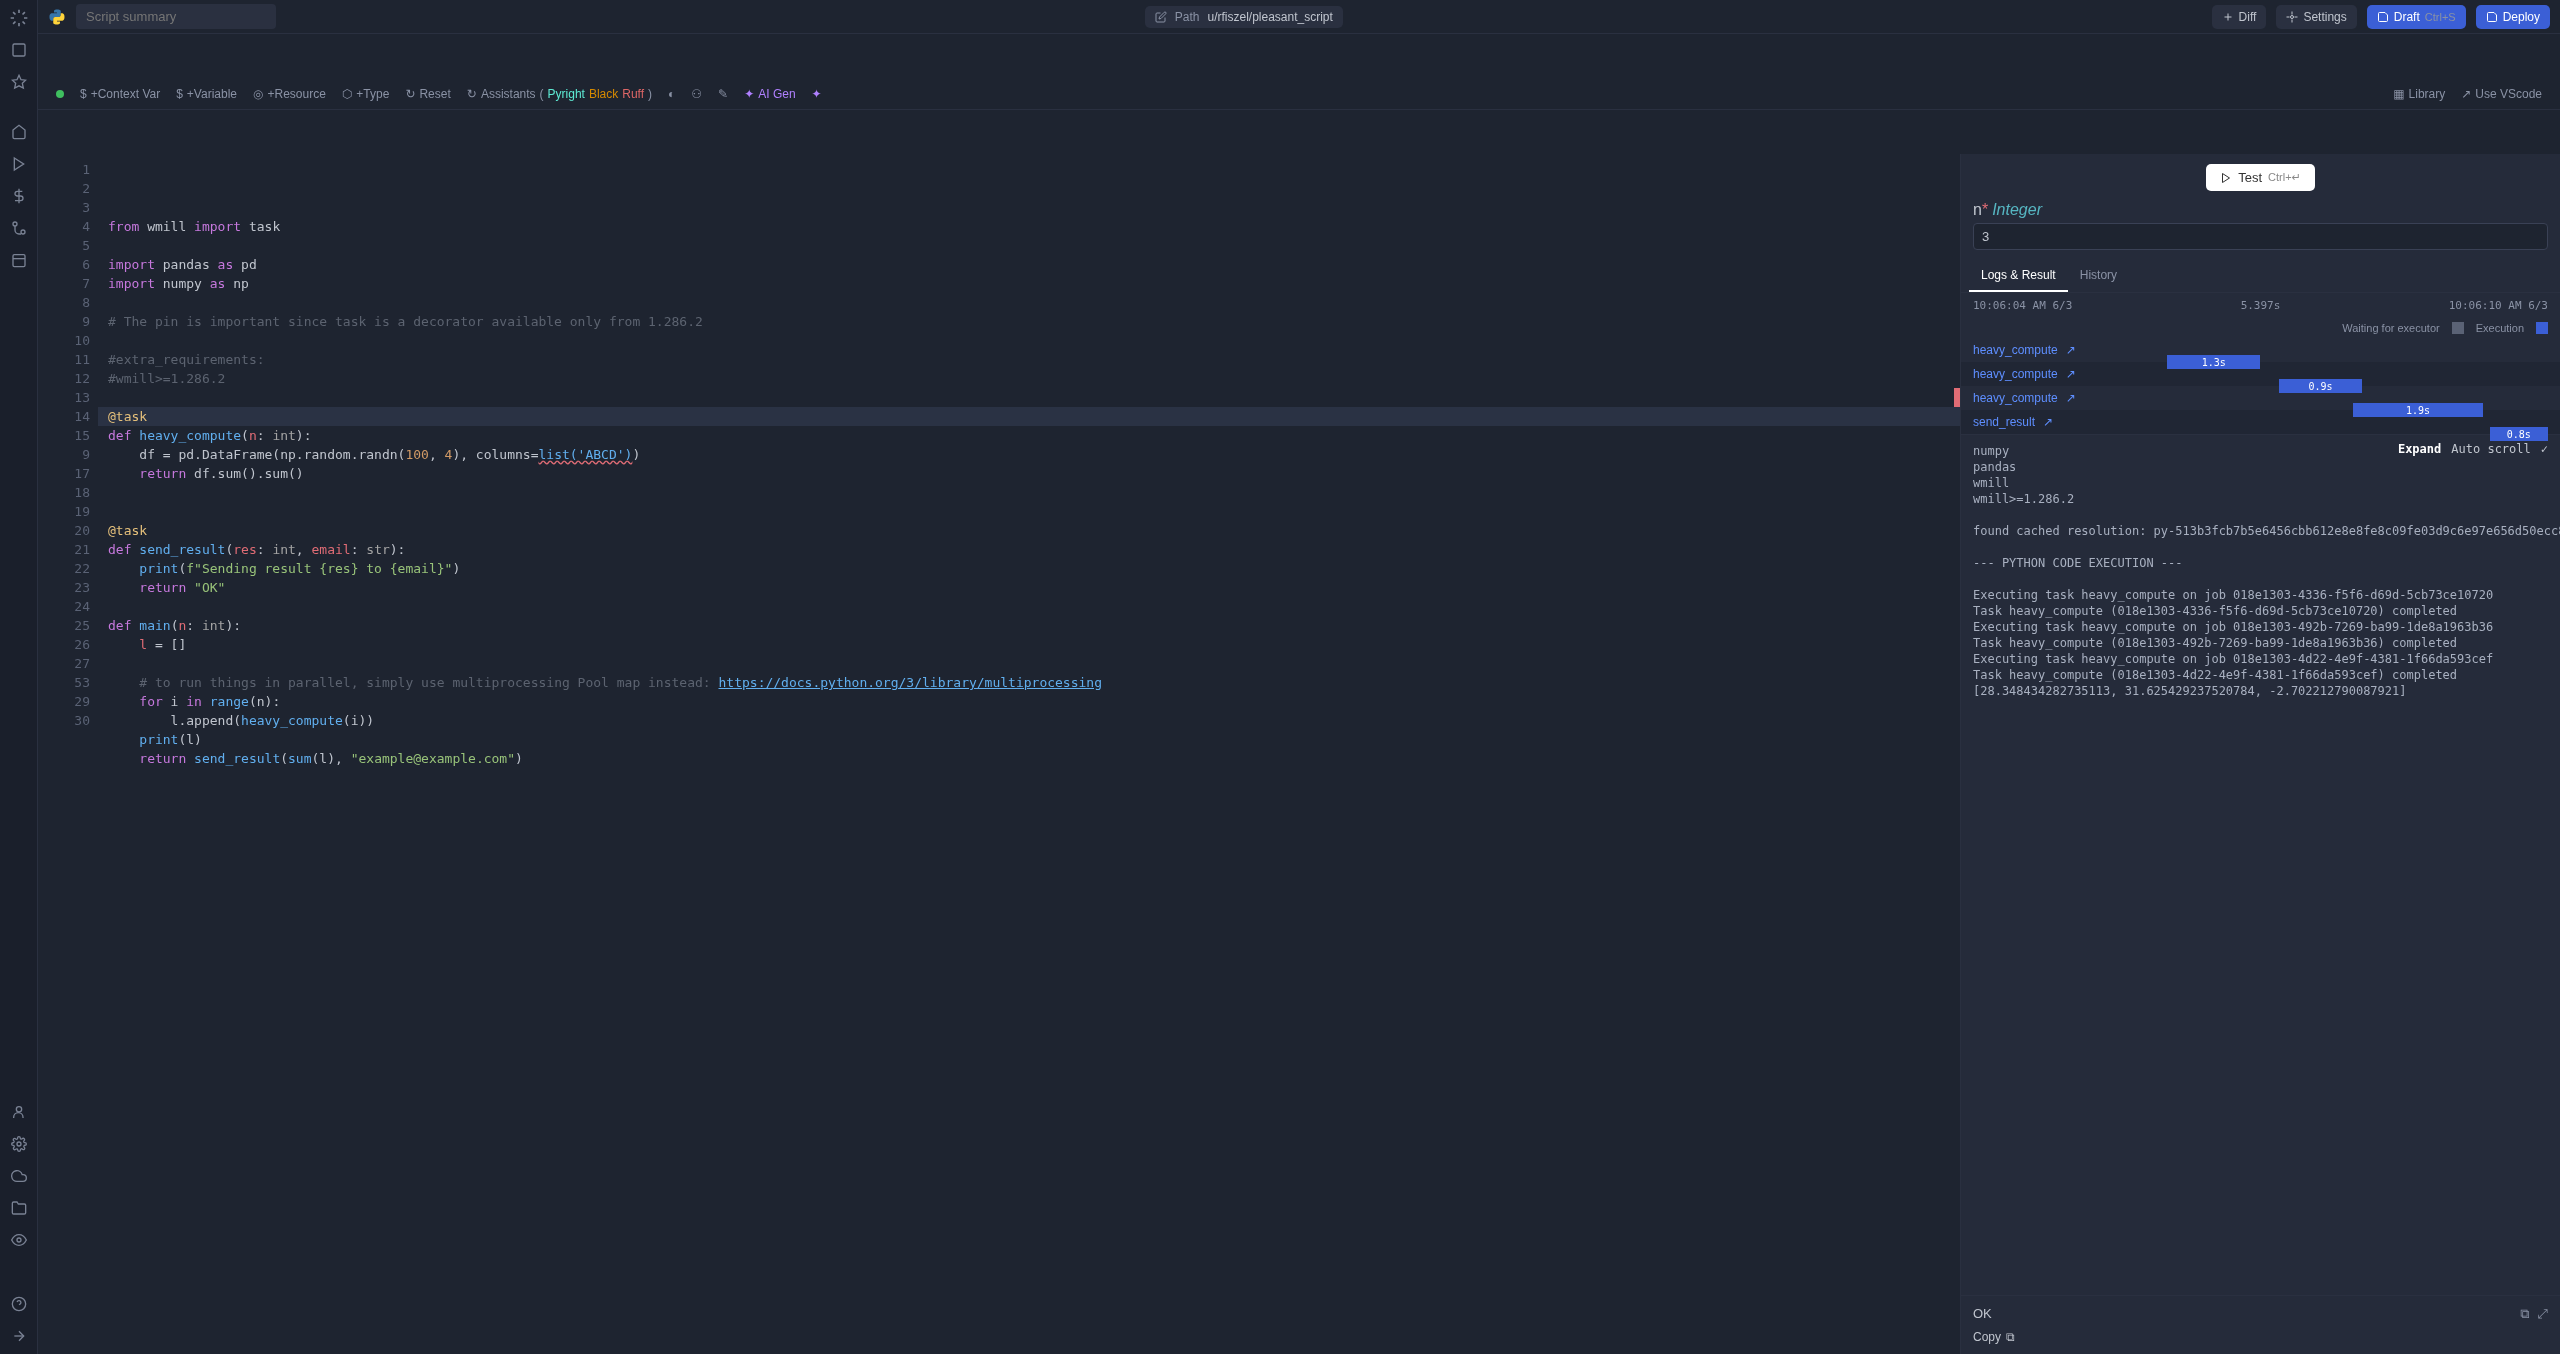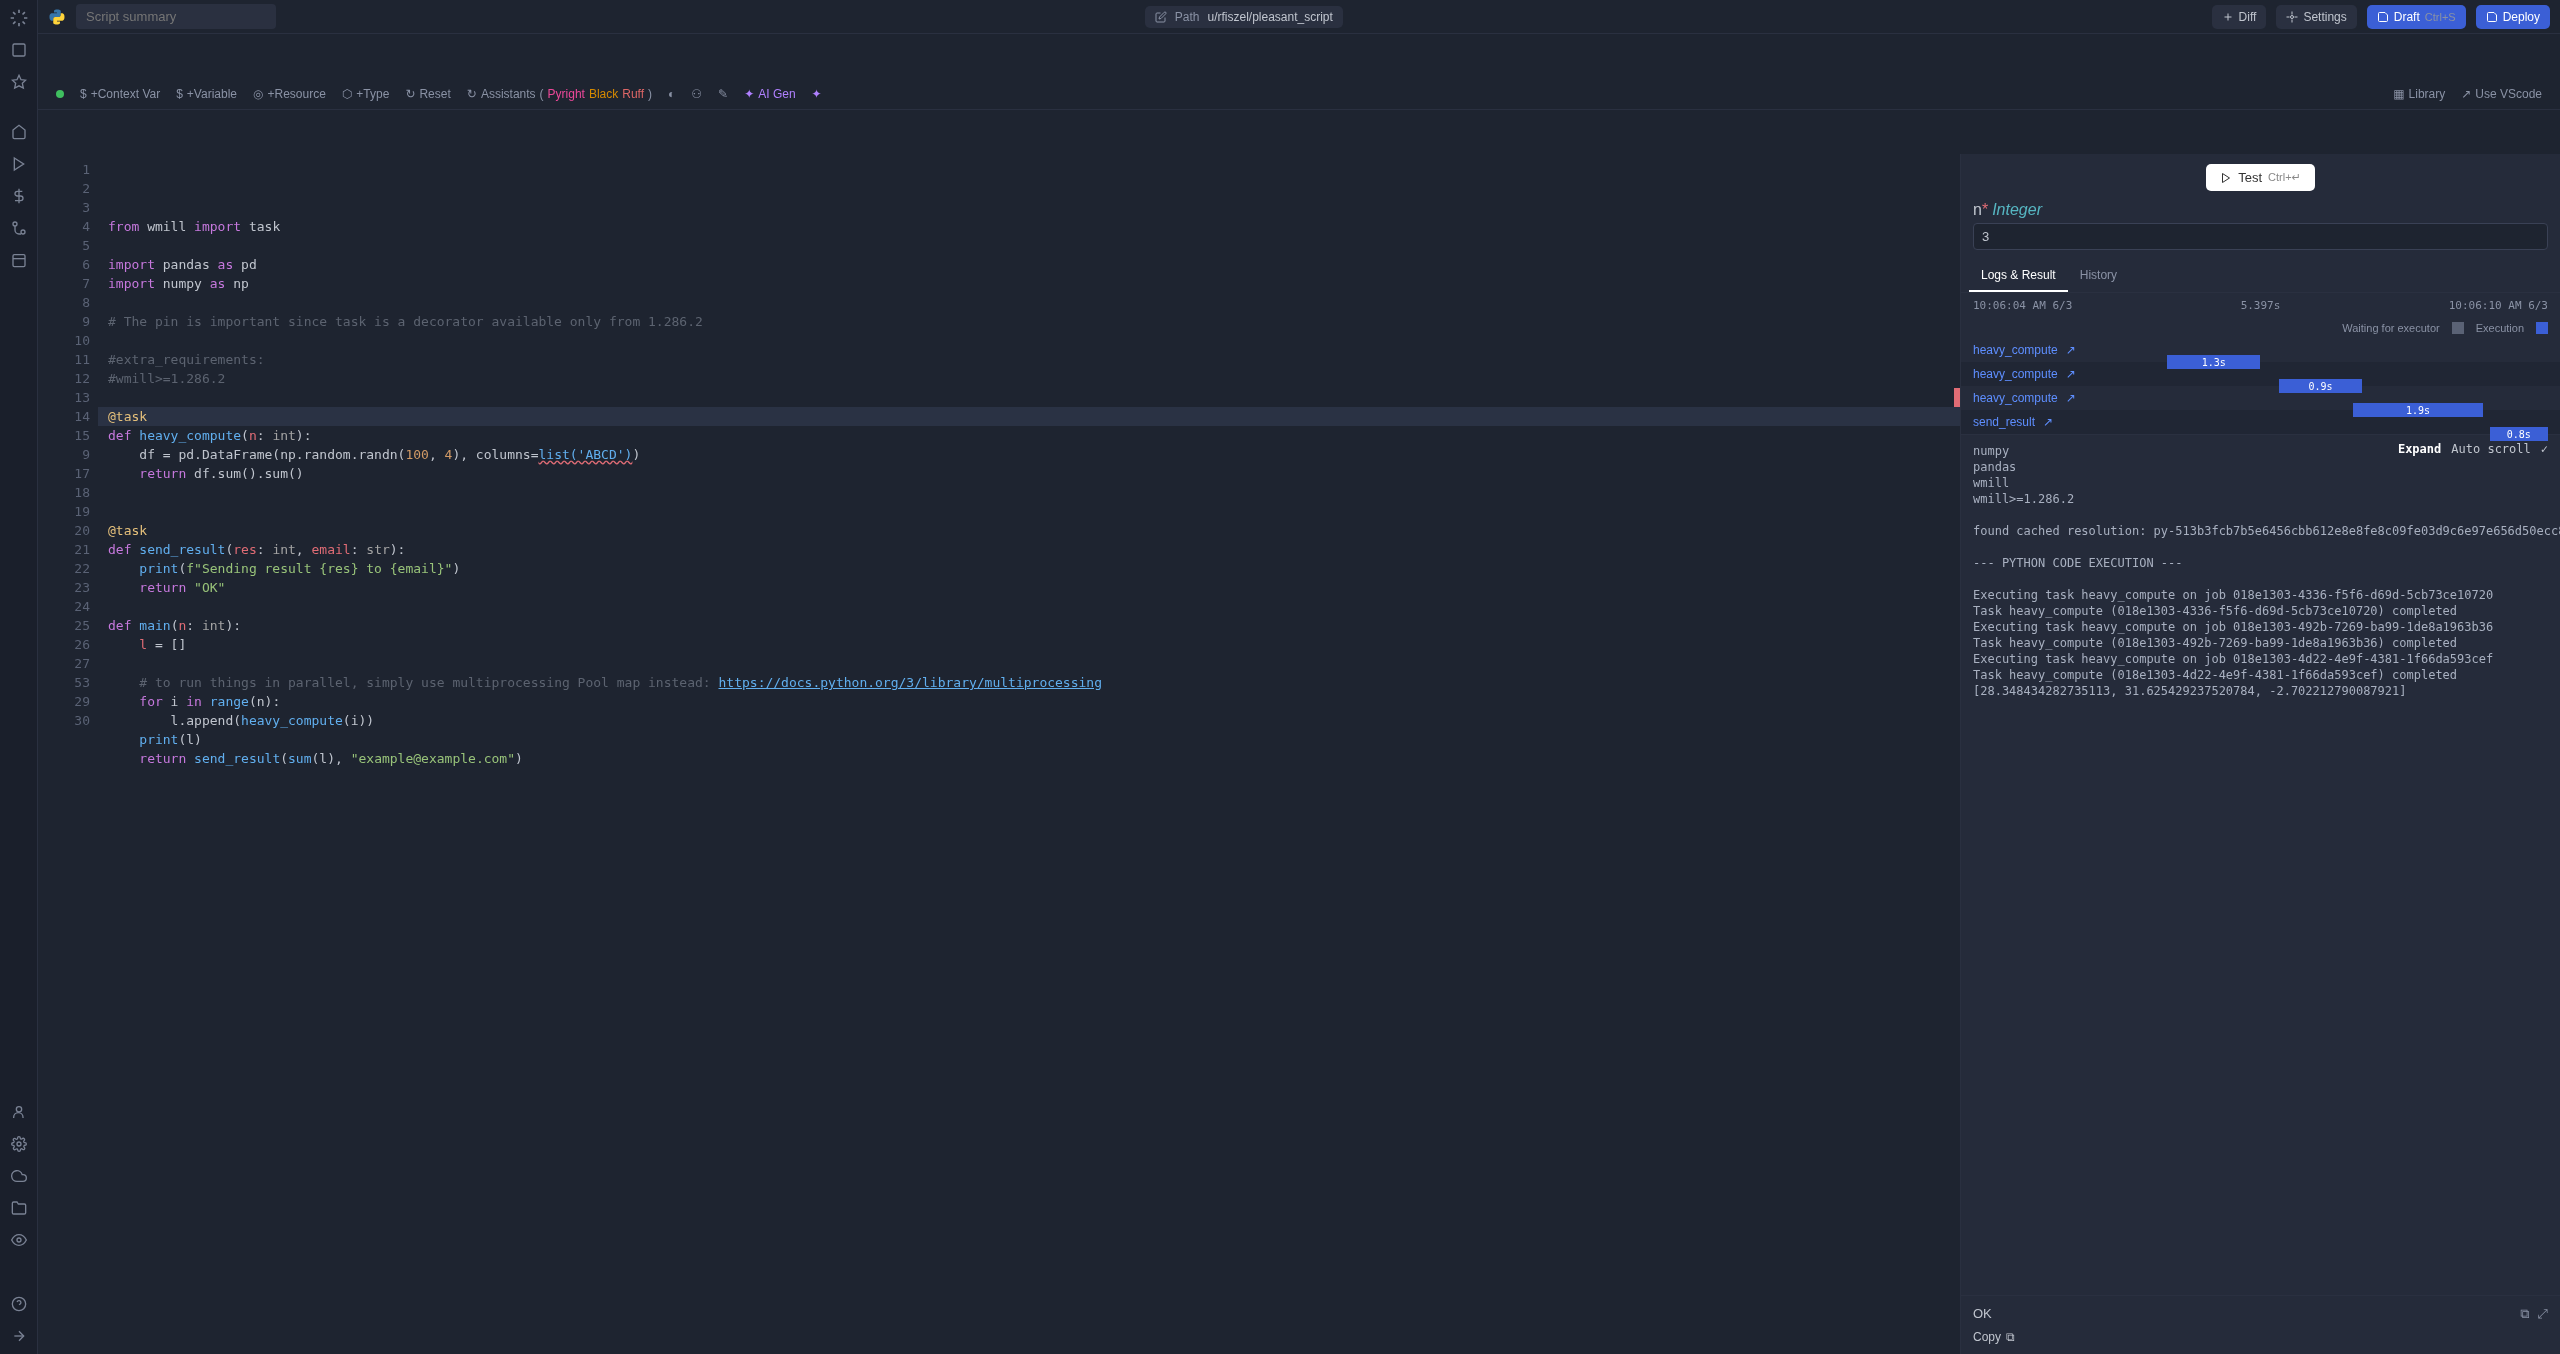--- a/index.html
+++ b/index.html
@@ -16,21 +16,21 @@
 .path-label { color: #8a92a5; font-size: 12px; }
 .path-value { color: #c0c5ce; font-size: 12px; }
 .topbar-spacer { flex: 1; }
 .topbar-btn { background: #2a3040; border: none; color: #c0c5ce; padding: 5px 10px; border-radius: 5px; font-size: 12px; cursor: pointer; display: inline-flex; align-items: center; gap: 5px; }
 .topbar-btn.primary { background: #3b5fd6; color: #fff; }
 .topbar-btn .kbd { color: #8a92a5; font-size: 11px; }
 .toolbar { height: 32px; background: #1e2430; display: flex; align-items: center; padding: 0 18px; gap: 16px; border-bottom: 1px solid #2a3040; font-size: 12px; color: #8a92a5; }
 .toolbar .status-dot { width: 8px; height: 8px; border-radius: 50%; background: #3fbf5f; }
 .toolbar-item { display: inline-flex; align-items: center; gap: 4px; cursor: pointer; }
 .toolbar-item .purple { color: #b080ff; }
-.toolbar-item .green { color: #ec4899; }
+.toolbar-item .green { color: #5eead4; }
 .toolbar-item .orange { color: #d68a00; }
 .toolbar-item .red { color: #d66; }
 .toolbar-spacer { flex: 1; }
 .content { flex: 1; display: flex; overflow: hidden; }
 .editor-wrap { flex: 1; display: flex; background: #1e2430; font-family: 'Menlo', 'Consolas', monospace; font-size: 13px; overflow: auto; position: relative; }
 .gutter { width: 60px; padding: 6px 8px 6px 0; text-align: right; color: #5a6275; user-select: none; line-height: 19px; }
 .code { flex: 1; padding: 6px 10px; white-space: pre; line-height: 19px; color: #c0c5ce; position: relative; }
 .code .kw { color: #c678dd; }
 .code .fn { color: #61afef; }
 .code .str { color: #98c379; }

